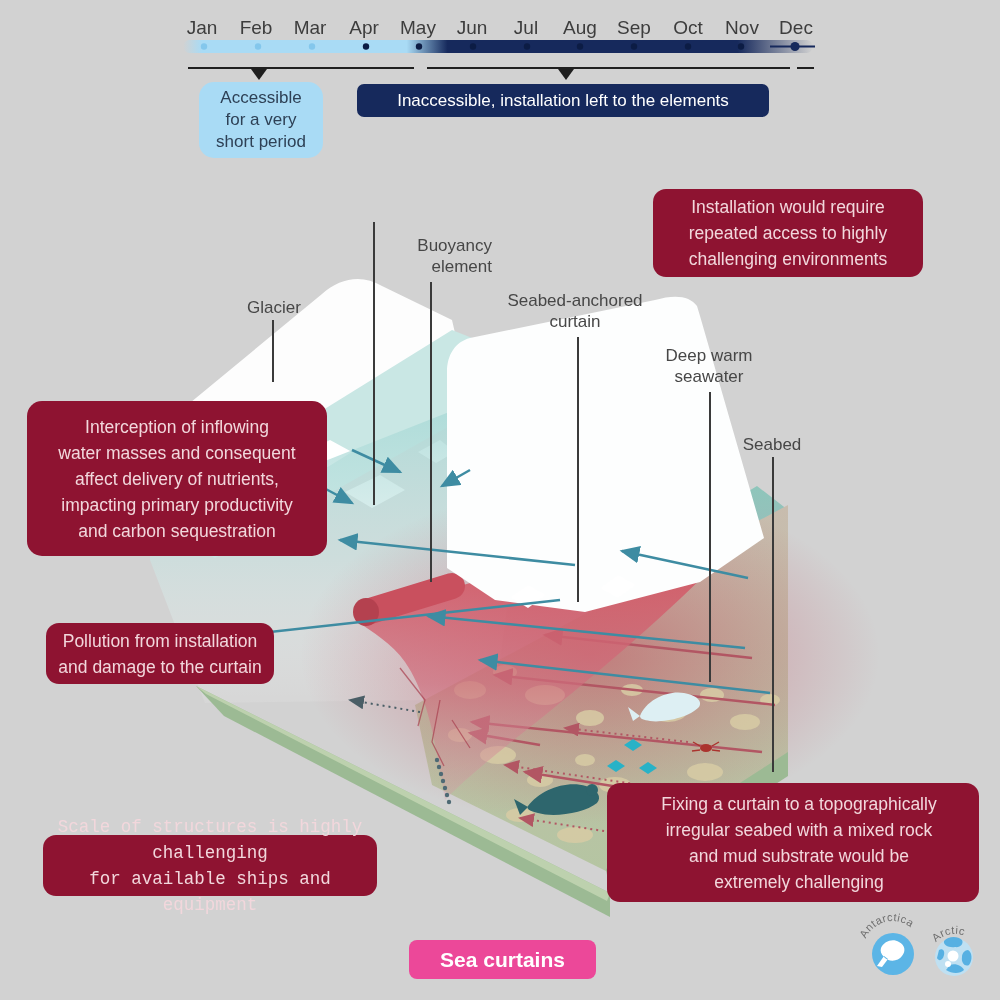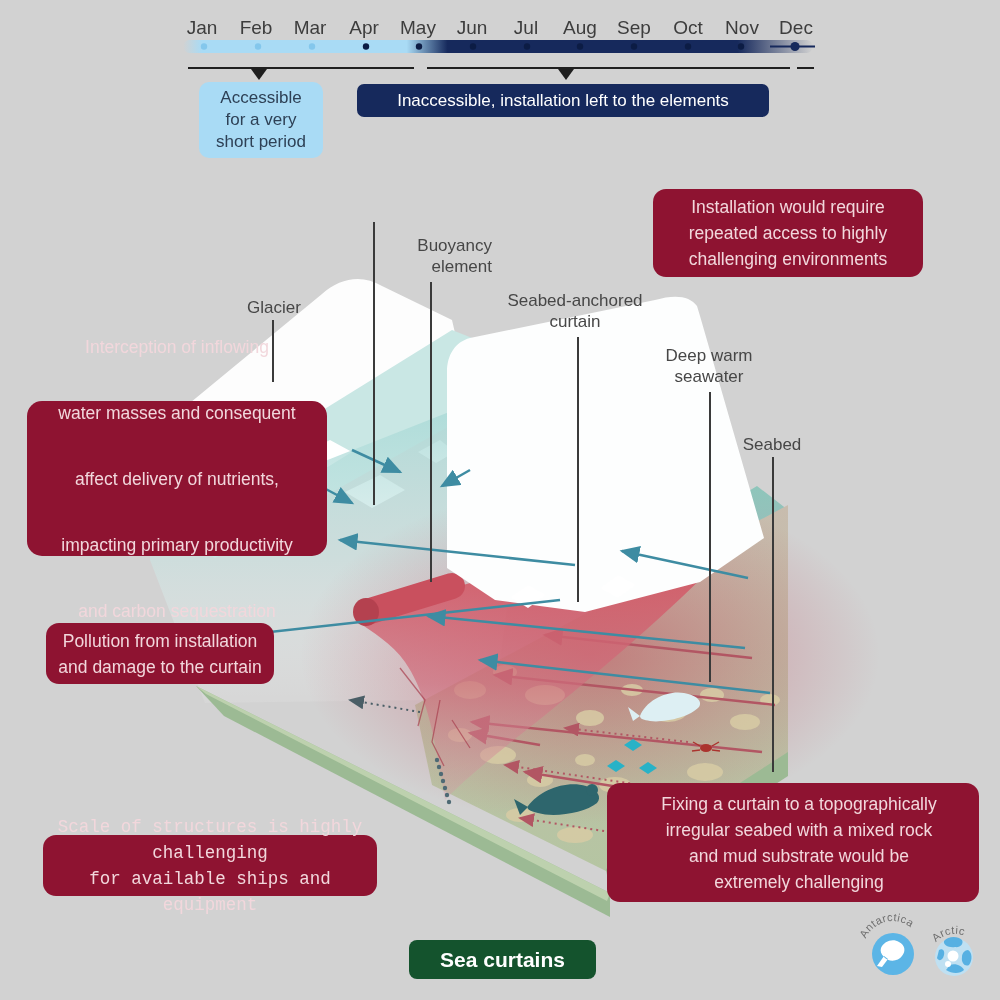--- a/index.html
+++ b/index.html
@@ -8,31 +8,31 @@
   #scene{position:absolute;left:0;top:0;width:1000px;height:1000px;z-index:1;}
   .months{position:absolute;left:176px;top:17px;width:646px;display:flex;justify-content:space-between;z-index:3;}
   .months span{width:52px;text-align:center;font-size:19px;color:#3d3d3d;}
   .bracket{position:absolute;height:2px;background:#1f1f1f;z-index:3;}
   .tri{position:absolute;width:0;height:0;border-left:8px solid transparent;border-right:8px solid transparent;
        border-top:11px solid #1f1f1f;z-index:3;}
   .leader{position:absolute;width:2px;background:#3a3a3a;z-index:4;}
   .label{position:absolute;font-size:17px;line-height:1.25;color:#474747;text-align:center;z-index:5;}
   .box{position:absolute;display:flex;flex-direction:column;justify-content:center;text-align:center;z-index:6;}
   .box-accessible{left:199px;top:82px;width:124px;height:76px;background:#a9dbf5;color:#2e4156;
-                  border-radius:10px;font-size:17px;line-height:1.3;}
+                  border-radius:15px;font-size:17px;line-height:1.3;}
   .box-inaccessible{left:357px;top:84px;width:412px;height:33px;background:#16295c;color:#ffffff;
                     border-radius:7px;font-size:17px;}
   .callout{position:absolute;display:flex;flex-direction:column;justify-content:center;text-align:center;
            background:#8e1331;color:#f2d7dc;border-radius:13px;font-size:17.5px;line-height:26px;z-index:6;}
   .co-installation{left:653px;top:189px;width:270px;height:88px;}
-  .co-interception{left:27px;top:401px;width:300px;height:155px;border-radius:15px;gap:40px;}
+  .co-interception{left:27px;top:401px;width:300px;height:155px;border-radius:15px;}
   .co-pollution{left:46px;top:623px;width:228px;height:61px;}
   .co-scale{left:43px;top:835px;width:334px;height:61px;font-family:Liberation Mono, monospace;}
   .co-fixing{left:607px;top:783px;width:360px;height:119px;padding-left:12px;}
-  .title-box{position:absolute;left:409px;top:940px;width:187px;height:39px;background:#14532d;color:#ffffff;
+  .title-box{position:absolute;left:409px;top:940px;width:187px;height:39px;background:#ec4899;color:#ffffff;
              border-radius:8px;display:flex;align-items:center;justify-content:center;
              font-size:21px;font-weight:bold;z-index:6;}
 </style>
 </head>
 <body>
 
 <div id="stage">
 
   <svg id="scene" viewBox="0 0 1000 1000">
     <defs>

